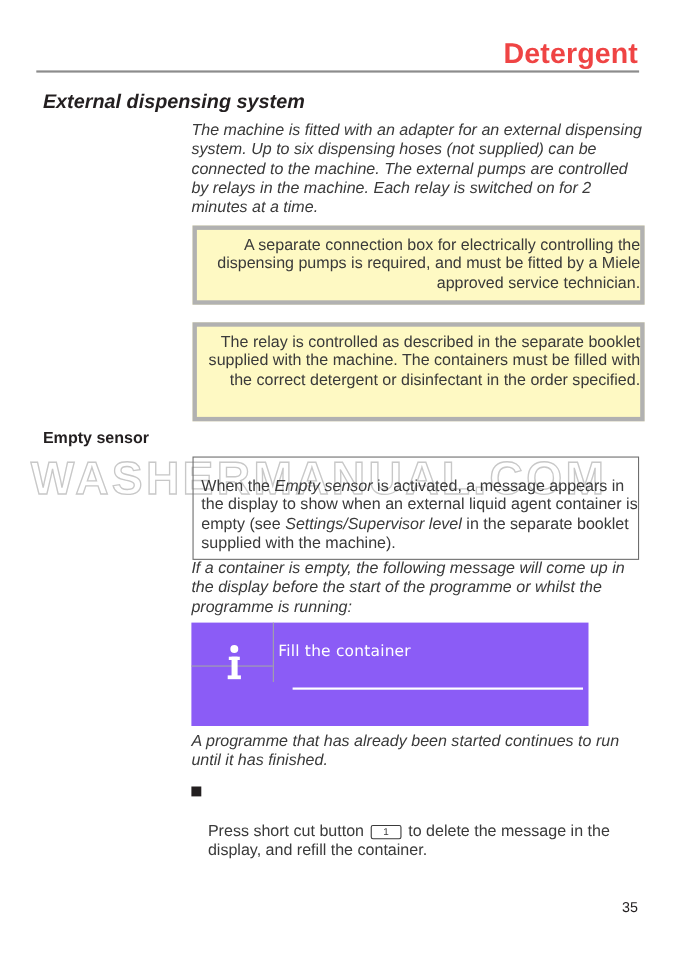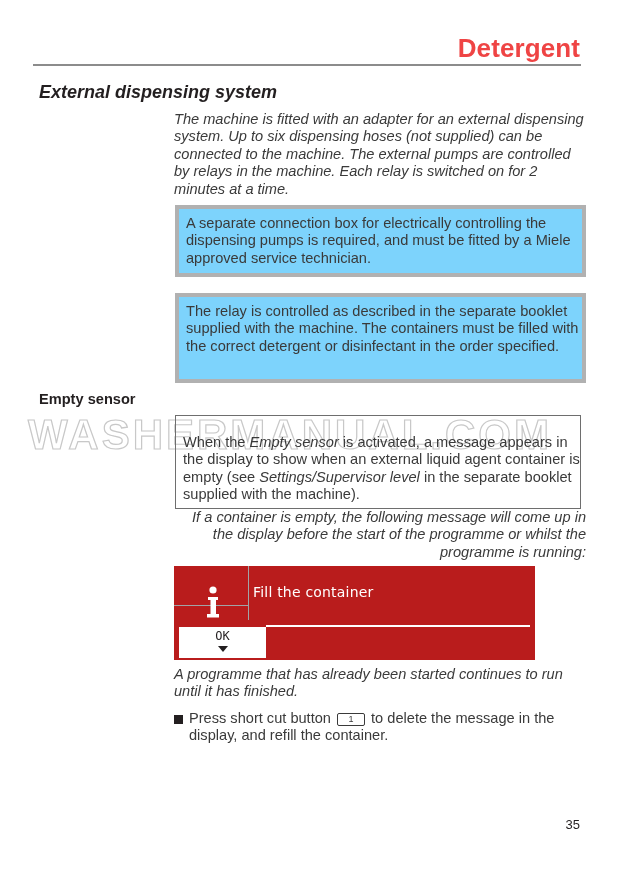--- a/index.html
+++ b/index.html
@@ -19,23 +19,23 @@
     position: absolute; left: 39px; top: 82px;
     font-size: 18px; font-weight: bold; color: #231f20; font-style: italic;
   }
   .body-text {
     position: absolute; left: 174px; width: 412px;
     font-size: 14.6px; line-height: 17.4px; color: #3a3a3a; font-style: italic;
   }
   .p1 { top: 111px; }
   .note-box {
     position: absolute; left: 175px; width: 396px;
-    border: 4px solid #b1b1b1; background: #7dd3fc;
+    border: 4px solid #b1b1b1; background: #fef9c3;
     padding: 6px 0 6px 7px;
-    font-size: 14.6px; line-height: 17.4px; color: #3a3a3a;
+    font-size: 14.6px; line-height: 17.4px; color: #3a3a3a; text-align: right;
   }
   .note1 { top: 205px; height: 52px; }
   .note2 { top: 293px; height: 70px; }
   .sub-heading {
     position: absolute; left: 39px; top: 391px;
     font-size: 14.6px; font-weight: bold; color: #231f20;
   }
   .sensor-box {
     position: absolute; left: 175px; top: 415px; width: 397px; height: 67px;
     border: 1px solid #6e6e6e; padding: 18px 0 7px 7px;
@@ -43,24 +43,24 @@
     z-index: 2;
   }
   .sensor-box em { font-style: italic; }
   .watermark {
     position: absolute; left: 28px; top: 411px; width: 560px;
     font-family: "Liberation Sans", sans-serif; font-weight: bold;
     font-size: 42px; letter-spacing: 3px; line-height: 48px;
     color: transparent; -webkit-text-stroke: 1.2px #c8c8c8;
     z-index: 1; white-space: nowrap;
   }
-  .p2 { top: 509px; text-align: right; }
+  .p2 { top: 509px; }
   .display {
     position: absolute; left: 174px; top: 566px; width: 361px; height: 94px;
-    background: #b91c1c;
+    background: #8b5cf6;
   }
   .display .grid-v {
     position: absolute; left: 74px; top: 0; width: 1px; height: 54px; background: #a2a4a7;
   }
   .display .grid-h {
     position: absolute; left: 0; top: 39px; width: 74px; height: 1px; background: #a2a4a7;
   }
   .display .info-icon {
     position: absolute; left: 30px; top: 20px; width: 18px; height: 32px;
   }
@@ -86,21 +86,21 @@
     border-top: 6px solid #231f20;
   }
   .p3 { top: 666px; }
   .bullet-item {
     position: absolute; left: 174px; top: 710px; width: 412px;
     font-size: 14.6px; line-height: 17.4px; color: #3a3a3a;
   }
   .bullet-item .bullet {
     position: absolute; left: 0; top: 5px; width: 9px; height: 9px; background: #231f20;
   }
-  .bullet-item .bullet-text { display: block; margin-left: 15px; }
+  .bullet-item .bullet-text { display: block; margin-left: 15px; margin-top: 38px; }
   .key-glyph {
     display: inline-block; width: 26px; height: 11px; border: 1px solid #3a3a3a;
     border-radius: 2px; font-size: 9px; line-height: 11px; text-align: center;
     vertical-align: 1px; margin: 0 2px;
   }
   .page-number {
     position: absolute; right: 40px; top: 817px;
     font-size: 13px; color: #231f20;
   }
 </style>
@@ -136,24 +136,20 @@
   <div class="grid-v"></div>
   <div class="grid-h"></div>
   <svg class="info-icon" viewBox="0 0 18 32">
     <circle cx="9" cy="4" r="3.6" fill="#ffffff"></circle>
     <rect x="4" y="11" width="10" height="3" fill="#ffffff"></rect>
     <rect x="6.5" y="11" width="5.5" height="18" fill="#ffffff"></rect>
     <rect x="3" y="28" width="12" height="3.5" fill="#ffffff"></rect>
   </svg>
   <div class="message">Fill the container</div>
   <div class="divider"></div>
-  <div class="softkey">
-    <span class="softkey-label">OK</span>
-    <span class="softkey-arrow"></span>
-  </div>
 </div>
 
 <div class="body-text p3">A programme that has already been started continues to run until it has finished.</div>
 
 <div class="bullet-item">
   <span class="bullet"></span>
   <span class="bullet-text"><span>Press short cut button </span><span class="key-glyph">1</span><span> to delete the message in the display, and refill the container.</span></span>
 </div>
 
 <div class="page-number">35</div>

